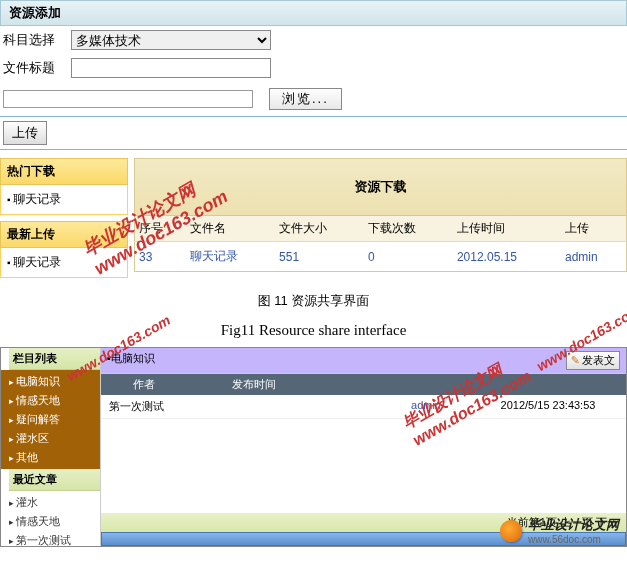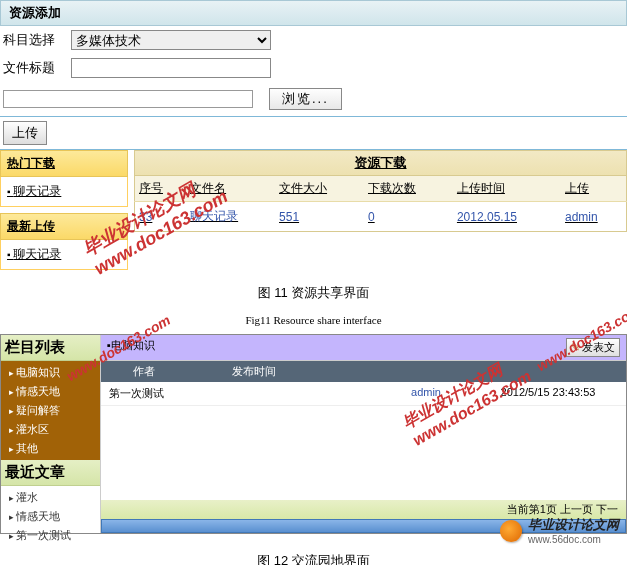--- a/index.html
+++ b/index.html
@@ -9,46 +9,46 @@
     .form-row { padding: 4px 3px; display: flex; align-items: center; gap: 16px; }
     .form-label { font-size: 13px; }
     .select-field { width: 200px; height: 20px; border: 1px solid #888; font-size: 13px; }
     .text-field { width: 200px; height: 20px; border: 1px solid #888; }
     .browse-row { padding: 6px 3px; display: flex; align-items: center; gap: 16px; border-bottom: 1px solid #7fb8d8; }
     .browse-input { width: 250px; height: 18px; border: 1px solid #999; }
     .browse-btn { background: linear-gradient(#fefefe, #e8e8e8); border: 1px solid #888; padding: 1px 12px; font-size: 13px; letter-spacing: 2px; cursor: pointer; }
     .upload-row { padding: 4px 3px; border-bottom: 1px solid #7fb8d8; }
     .upload-btn { background: linear-gradient(#fefefe, #ddd); border: 1px solid #888; padding: 2px 8px; font-size: 13px; cursor: pointer; }
     
-    .main-area { display: flex; margin-top: 0; text-decoration: underline; }
+    .main-area { display: flex; margin-top: 8px; }
     .sidebar { width: 128px; }
     .side-block { margin-bottom: 6px; }
     .side-header { background: linear-gradient(#fde99a, #fbd968); border: 1px solid #e8c558; padding: 4px 6px; font-weight: bold; font-size: 12px; }
     .side-body { border: 1px solid #ffd060; border-top: none; padding: 4px 0; }
     .side-item { padding: 2px 6px; font-size: 12px; cursor: pointer; }
     .side-item::before { content: "▪ "; font-size: 10px; }
     
     .content { flex: 1; padding-left: 6px; }
-    .content-header { background: linear-gradient(#f2e9c5, #ede1b0); border: 1px solid #d8ca90; text-align: center; padding: 3px; font-weight: bold; font-size: 13px; }
+    .content-header { background: linear-gradient(#f2e9c5, #ede1b0); border: 1px solid #d8ca90; text-align: center; padding: 19px; font-weight: bold; font-size: 13px; }
     .tbl { border: 1px solid #d8ca90; border-top: none; width: 100%; border-collapse: collapse; }
     .tbl th { background: #f7f3e0; border-bottom: 1px solid #e8dca8; padding: 4px; font-size: 12px; text-align: left; font-weight: normal; }
     .tbl td { padding: 6px 4px; font-size: 12px; }
     .link-cell { color: #3355aa; cursor: pointer; }
     
     .watermark1 { position: absolute; top: 200px; left: 80px; color: #c33; font-size: 18px; font-style: italic; font-weight: bold; transform: rotate(-30deg); pointer-events: none; z-index: 10; }
     .watermark2 { position: absolute; top: 380px; left: 400px; color: #c33; font-size: 16px; font-style: italic; font-weight: bold; transform: rotate(-30deg); pointer-events: none; z-index: 10; }
     .watermark3 { position: absolute; top: 330px; left: 530px; color: #c33; font-size: 14px; font-style: italic; font-weight: bold; transform: rotate(-30deg); pointer-events: none; z-index: 10; }
     .watermark4 { position: absolute; top: 340px; left: 60px; color: #c33; font-size: 14px; font-style: italic; font-weight: bold; transform: rotate(-30deg); pointer-events: none; z-index: 10; }
     
     .caption { text-align: center; padding: 8px 12px; font-size: 13px; }
-    .caption-en { text-align: center; padding: 4px 0; font-size: 11px; font-family: serif; }
+    .caption-en { text-align: center; padding: 4px 0; font-size: 15px; font-family: serif; }
     
     .forum-area { border: 1px solid #888; margin-top: 4px; display: flex; height: 200px; }
     .forum-sidebar { width: 100px; background: #fff; border-right: 1px solid #ccc; }
-    .f-side-head { background: linear-gradient(#e5efc5, #d5e5a8); padding: 3px 4px; font-size: 15px; font-weight: bold; border-bottom: 1px solid #c0d090; }
+    .f-side-head { background: linear-gradient(#e5efc5, #d5e5a8); padding: 3px 4px; font-size: 11px; font-weight: bold; border-bottom: 1px solid #c0d090; margin-left: 8px; }
     .f-side-body { background: #a16207; color: #fff; padding: 2px 0; }
     .f-side-item { padding: 2px 8px; font-size: 11px; cursor: pointer; }
     .f-side-item::before { content: "▸ "; font-size: 9px; }
     .forum-main { flex: 1; display: flex; flex-direction: column; }
     .forum-loc { background: #c4b5fd; padding: 3px 6px; font-size: 11px; border-bottom: 1px solid #ccc; display:flex; justify-content:space-between;}
     .forum-head { background: #556677; color: #fff; display: flex; padding: 3px; font-size: 11px; }
     .fh-title { flex: 1; text-align: center; }
     .fh-author { width: 80px; text-align: center; }
     .fh-date { width: 140px; text-align: center; }
     .forum-row { display: flex; padding: 4px 8px; font-size: 11px; border-bottom: 1px solid #eee; }

